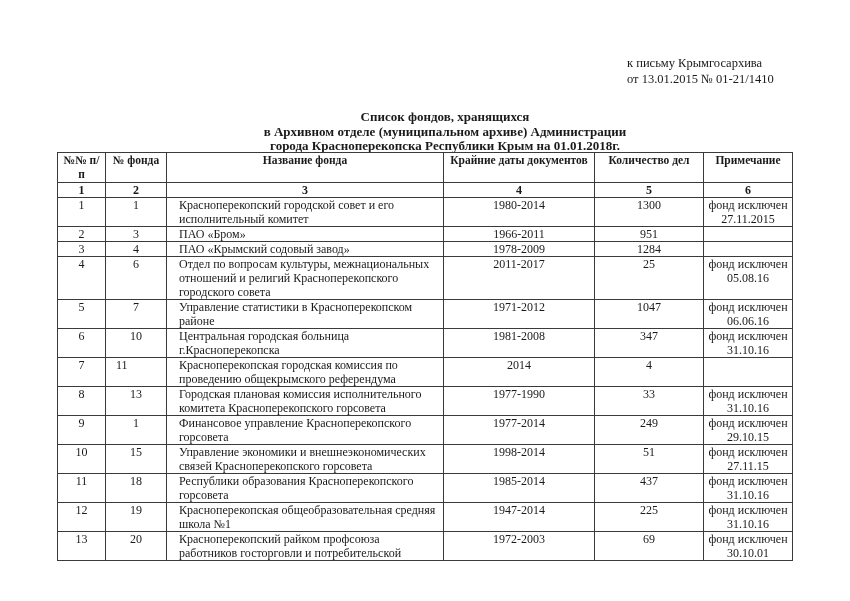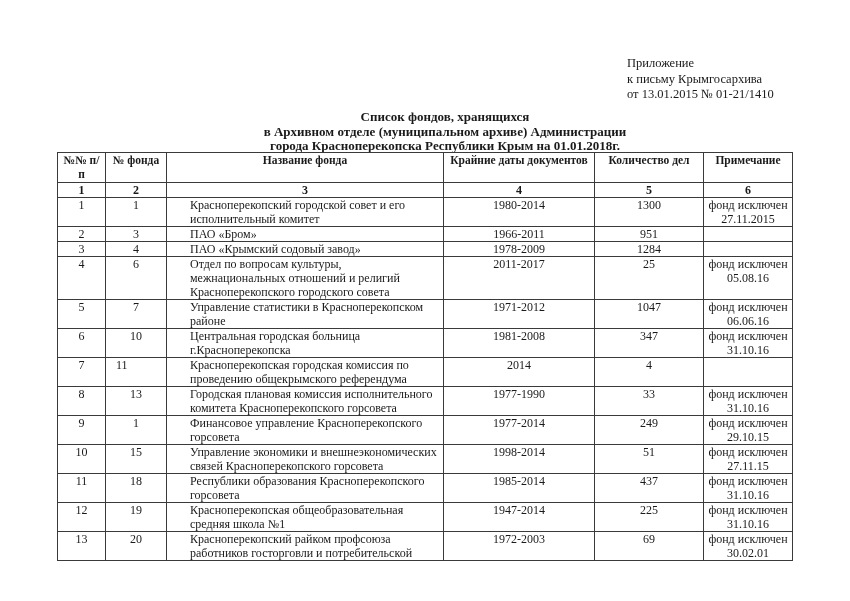--- a/index.html
+++ b/index.html
@@ -16,30 +16,29 @@
   }
   table {
     position: absolute; left: 57px; top: 152px; border-collapse: collapse;
     font-size: 12px; line-height: 14px; table-layout: fixed;
   }
   td, th {
     border: 1px solid #3a3a3a; padding: 0 3px; vertical-align: top;
   }
   th { font-weight: bold; text-align: center; font-size: 11.5px; }
   td.c { text-align: center; }
-  td.l { text-align: left; padding-left: 23px; }
+  td.l { text-align: left; padding-left: 12px; }
   .numrow td { font-weight: bold; text-align: center; }
   .section td { font-weight: bold; text-align: center; }
   td.fund-left { text-align: left; padding-left: 10px; }
 </style>
 </head>
 <body>
 
 <div class="appendix">
-  <div>Приложение</div>
   <div>к письму Крымгосархива</div>
   <div>от 13.01.2015 № 01-21/1410</div>
 </div>
 
 <div class="title">
   <div>Список фондов, хранящихся</div>
   <div>в Архивном отделе (муниципальном архиве) Администрации</div>
   <div>города Красноперекопска Республики Крым на 01.01.2018г.</div>
 </div>
 
@@ -166,16 +165,16 @@
         <td class="c">1947-2014</td>
         <td class="c">225</td>
         <td class="c">фонд исключен 31.10.16</td>
       </tr>
       <tr style="height: 28px;">
         <td class="c">13</td>
         <td class="c">20</td>
         <td class="l">Красноперекопский райком профсоюза работников госторговли и потребительской</td>
         <td class="c">1972-2003</td>
         <td class="c">69</td>
-        <td class="c">фонд исключен 30.02.01</td>
+        <td class="c">фонд исключен 30.10.01</td>
       </tr>
     </tbody>
 </table>
 
 </body></html>

